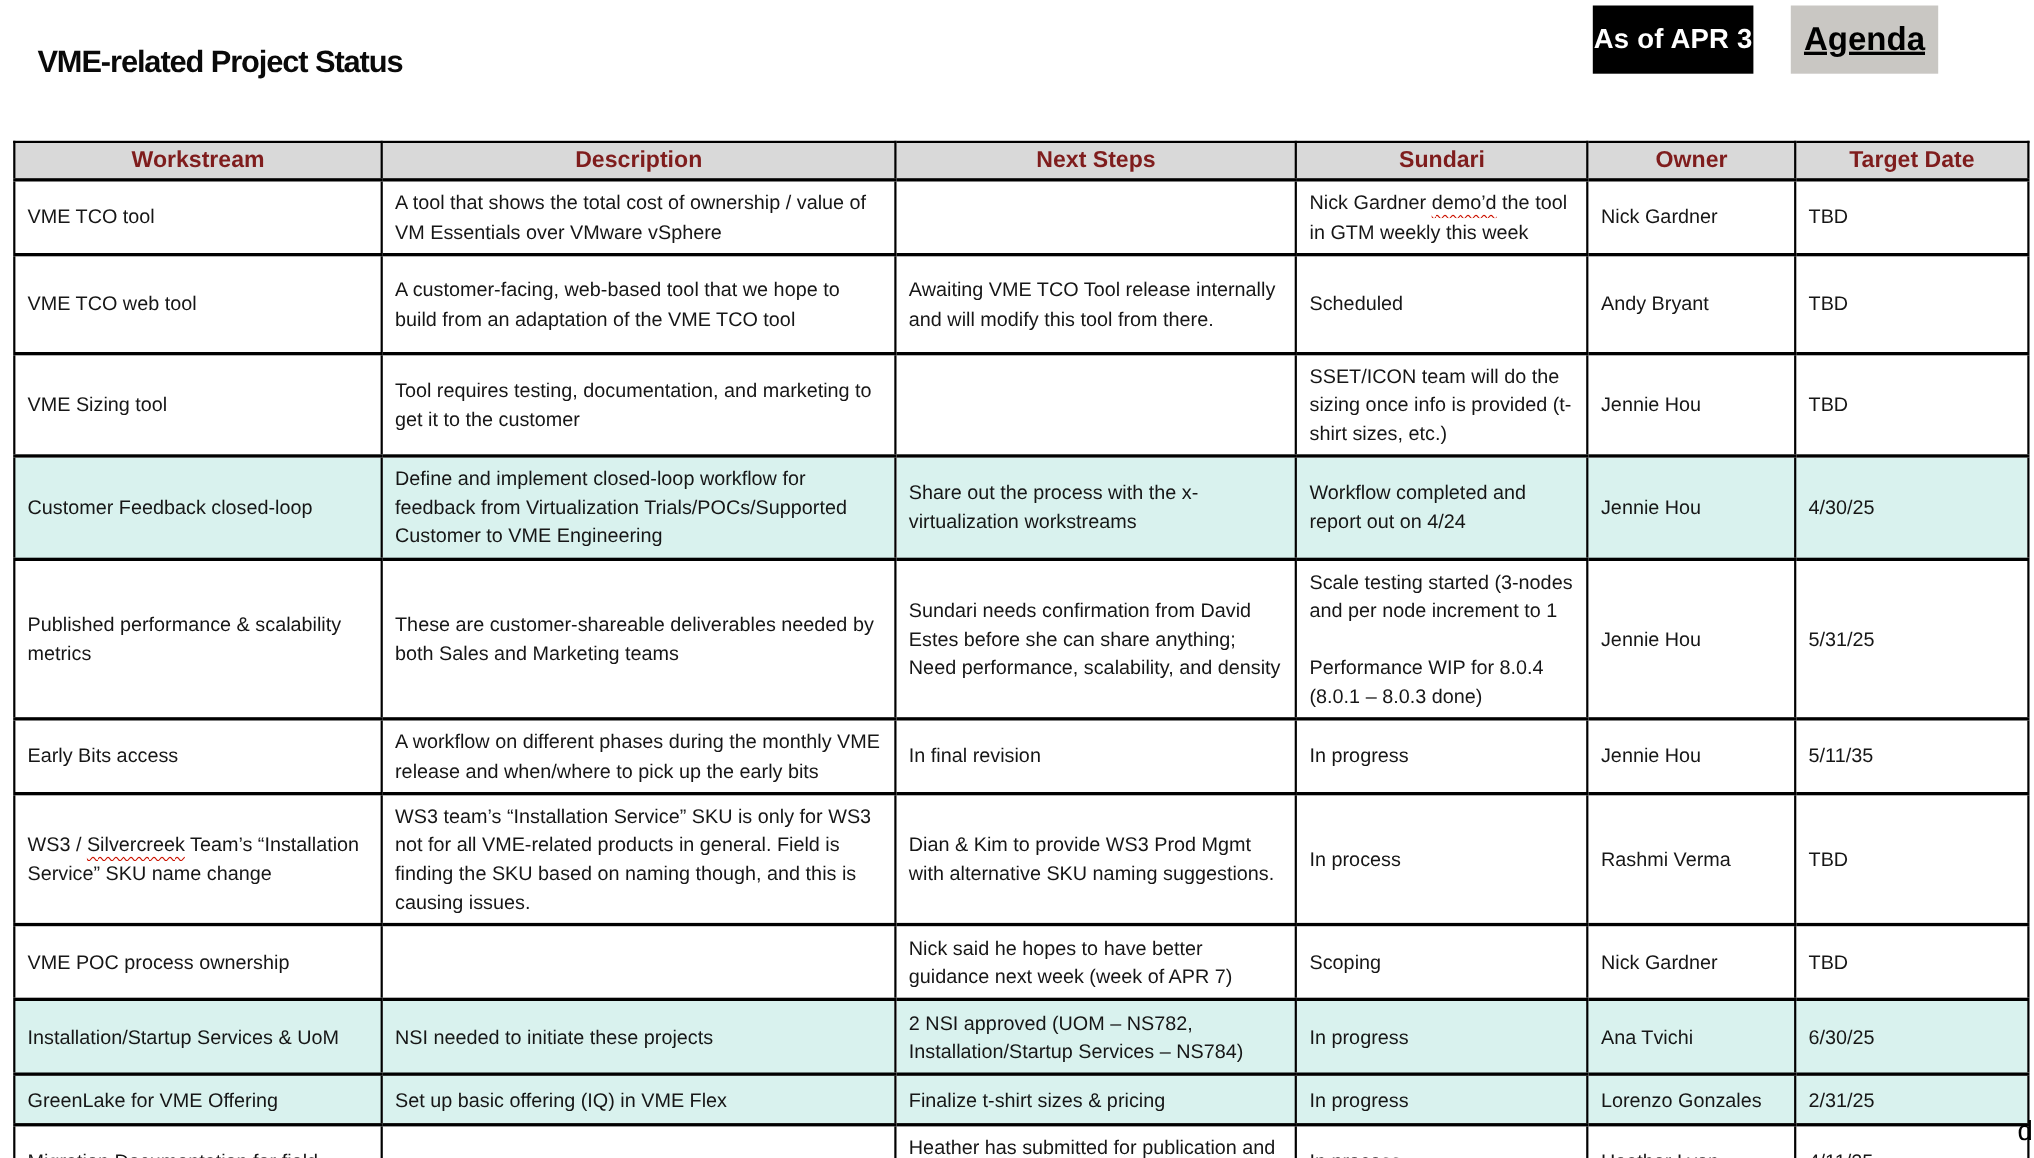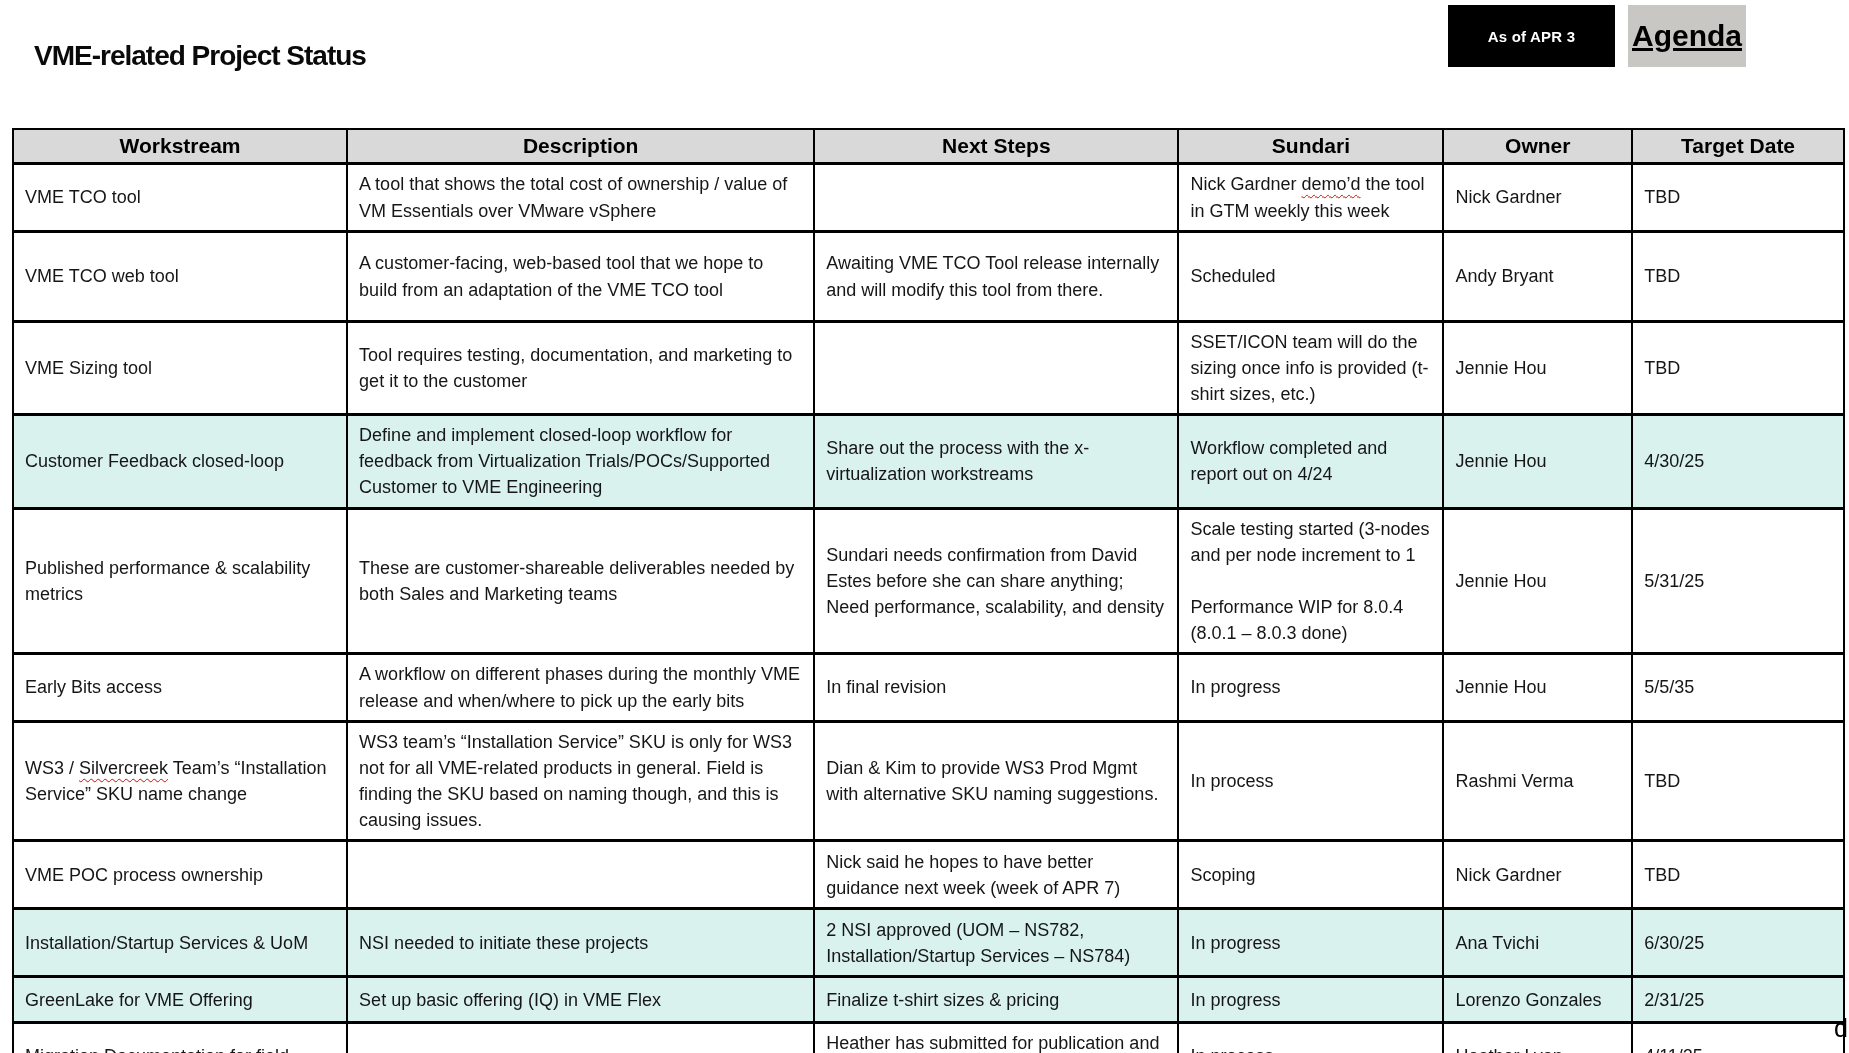--- a/index.html
+++ b/index.html
@@ -7,40 +7,40 @@
     width:1849px;height:1053px;position:relative;overflow:hidden;
     background:#ffffff;color:#111;
     font-family:"Liberation Sans", sans-serif;
     --hl:#d9f2ee; --header-bg:#d9d9d9; --badge-bg:#000000; --agenda-bg:#c9c7c3; --squiggle:#cc1100;
   }
   .page-title{
     position:absolute;left:34px;top:40px;margin:0;
     font-size:28px;font-weight:bold;letter-spacing:-1px;color:#0a0a0a;
   }
   .as-of-badge{
-    position:absolute;left:1448px;top:5px;width:167px;height:62px;
+    position:absolute;left:1448px;top:5px;width:146px;height:62px;
     background:var(--badge-bg);color:#fff;
     display:flex;align-items:center;justify-content:center;
-    font-size:15px;font-weight:bold;letter-spacing:0.2px;
+    font-size:25px;font-weight:bold;letter-spacing:0.2px;
   }
   .agenda-button{
-    position:absolute;left:1628px;top:5px;width:118px;height:62px;
+    position:absolute;left:1628px;top:5px;width:134px;height:62px;
     background:var(--agenda-bg);color:#000;
     display:flex;align-items:center;justify-content:center;
     font-size:30px;font-weight:bold;text-decoration:underline;
     text-decoration-thickness:3px;cursor:pointer;
   }
   table.status-table{
     position:absolute;left:12px;top:128px;width:1833px;
     border-collapse:collapse;table-layout:fixed;
   }
   table.status-table th{
     background:var(--header-bg);
     border:2px solid #000;border-bottom-width:3px;
-    height:30px;font-size:21px;font-weight:bold;color:#000000;
+    height:30px;font-size:21px;font-weight:bold;color:#7f1d1d;
     padding:1px 4px;text-align:center;
   }
   table.status-table td{
     border-left:2px solid #000;border-right:2px solid #000;border-bottom:3px solid #000;
     padding:6px 11px;font-size:18px;line-height:1.45;color:#161616;
     vertical-align:middle;text-align:left;white-space:pre-line;
     overflow:hidden;
   }
   table.status-table tr.hl td{background:var(--hl);}
   td.al-center{text-align:center;}
@@ -116,21 +116,21 @@
 Performance WIP for 8.0.4 (8.0.1 – 8.0.3 done)</span></td>
           <td class="al-center"><span>Jennie Hou</span></td>
           <td class="al-center"><span>5/31/25</span></td>
         </tr>
         <tr style="height: 68px;">
           <td><span>Early Bits access</span></td>
           <td><span>A workflow on different phases during the monthly VME release and when/where to pick up the early bits</span></td>
           <td><span>In final revision</span></td>
           <td><span>In progress</span></td>
           <td class="al-center"><span>Jennie Hou</span></td>
-          <td class="al-center"><span>5/5/35</span></td>
+          <td class="al-center"><span>5/11/35</span></td>
         </tr>
         <tr style="height: 117px;">
           <td><span>WS3 / </span><span class="squiggle">Silvercreek</span><span> Team’s “Installation Service” SKU name change</span></td>
           <td><span>WS3 team’s “Installation Service” SKU is only for WS3 not for all VME-related products in general. Field is finding the SKU based on naming though, and this is causing issues.</span></td>
           <td><span>Dian &amp; Kim to provide WS3 Prod Mgmt with alternative SKU naming suggestions.</span></td>
           <td><span>In process</span></td>
           <td class="al-center"><span>Rashmi Verma</span></td>
           <td class="al-center"><span>TBD</span></td>
         </tr>
         <tr style="height: 68px;">

